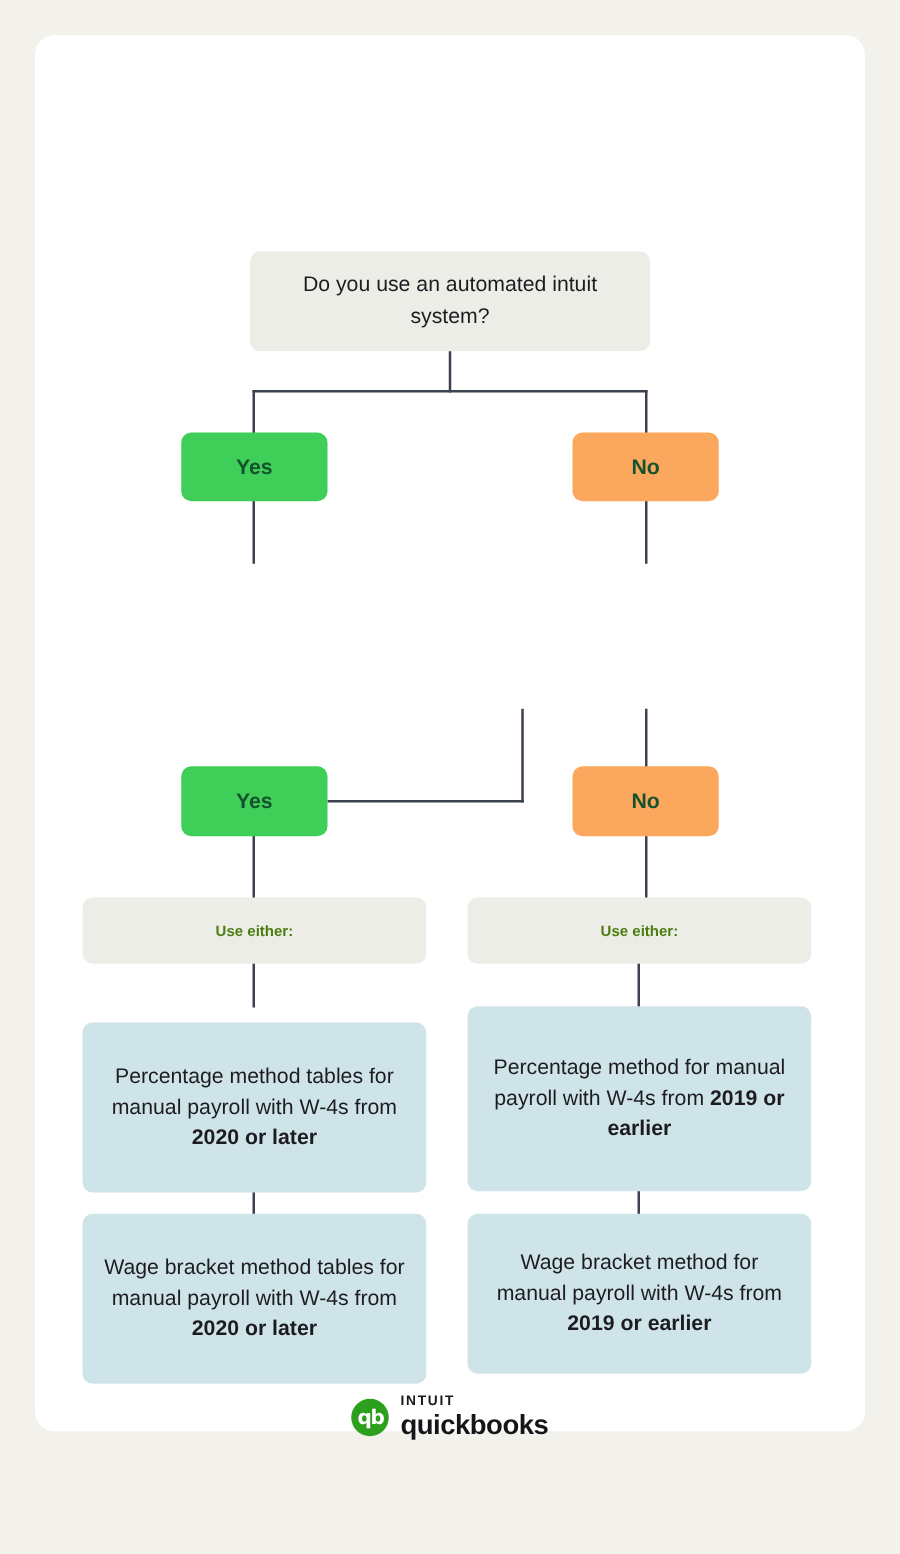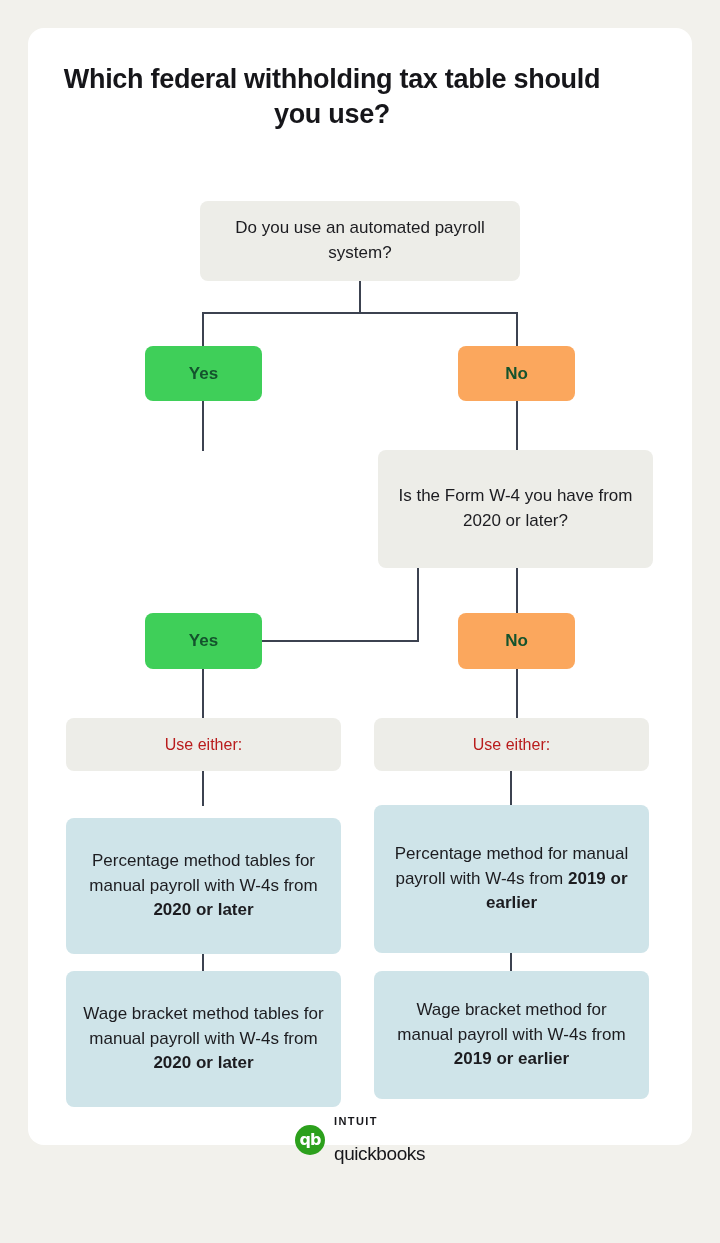--- a/index.html
+++ b/index.html
@@ -36,43 +36,42 @@
     color:#16161a;
   }
   .node-neutral { background:#edede8; }
   .node-blue    { background:#cfe4e9; }
   .node-yes     { background:#3fcf59; }
   .node-no      { background:#fba75d; }
 
   .node-question { font-size:17px; line-height:1.45; color:#1c1c20; padding:0 20px; }
   .node-result   { font-size:17px; line-height:1.45; color:#1c1c20; padding:0 16px; }
   .node-label    { font-size:17px; font-weight:bold; color:#14532d; }
-  .node-either   { font-size:16px; font-weight:normal; color:#b91c1c; }
+  .node-either   { font-size:12px; font-weight:bold; color:#4d7c0f; }
   .node-result b { font-weight:bold; }
 
   
   .logo { position:absolute; left:0; top:1116px; width:720px;
           display:flex; align-items:center; justify-content:center; gap:9px; }
   .logo-mark { width:30px; height:30px; border-radius:50%; background:#2ca01c;
                display:flex; align-items:center; justify-content:center;
                font-size:16px; font-weight:bold; color:#ffffff;
                font-family:"DejaVu Sans", sans-serif; letter-spacing:-1px; }
   .logo-words { display:flex; flex-direction:column; line-height:1; }
   .logo-intuit { font-size:11px; font-weight:bold; letter-spacing:1.4px;
                  color:#16161a; text-transform:uppercase; }
-  .logo-qb { font-size:19px; font-weight:normal; letter-spacing:-0.4px; color:#16161a; margin-top:17px; }
+  .logo-qb { font-size:22px; font-weight:bold; letter-spacing:-0.4px; color:#16161a; margin-top:2px; }
 </style>
 </head>
 <body>
 
 <div id="root">
 
   <div class="card"></div>
 
-  <div class="title">Which federal withholding tax table should you use?</div>
 
   <svg class="wires" viewBox="0 0 720 1243" width="720" height="1243">
     <g stroke="#3c4250" stroke-width="2" fill="none" stroke-linecap="square">
 
       <path d="M360,281 L360,313"></path>
       <path d="M203,313 L517,313"></path>
       <path d="M203,313 L203,346"></path>
       <path d="M517,313 L517,346"></path>
 
       <path d="M203,401 L203,450"></path>
@@ -89,35 +88,32 @@
 
       <path d="M203,771 L203,805"></path>
       <path d="M203,941 L203,971"></path>
 
       <path d="M511,771 L511,805"></path>
       <path d="M511,941 L511,971"></path>
     </g>
   </svg>
 
   <div class="node node-neutral node-question" style="left:200px; top:201px; width:320px; height:80px;">
-    <span>Do you use an automated payroll system?</span>
+    <span>Do you use an automated intuit system?</span>
   </div>
 
   <div class="node node-yes node-label" style="left:145px; top:346px; width:117px; height:55px;">
     <span>Yes</span>
   </div>
 
   <div class="node node-no node-label" style="left:458px; top:346px; width:117px; height:55px;">
     <span>No</span>
   </div>
 
 
-  <div class="node node-neutral node-question" style="left:378px; top:450px; width:275px; height:118px;">
-    <span>Is the Form W-4 you have from 2020 or later?</span>
-  </div>
 
   <div class="node node-yes node-label" style="left:145px; top:613px; width:117px; height:56px;">
     <span>Yes</span>
   </div>
 
   <div class="node node-no node-label" style="left:458px; top:613px; width:117px; height:56px;">
     <span>No</span>
   </div>
 
   <div class="node node-neutral node-either" style="left:66px; top:718px; width:275px; height:53px;">

